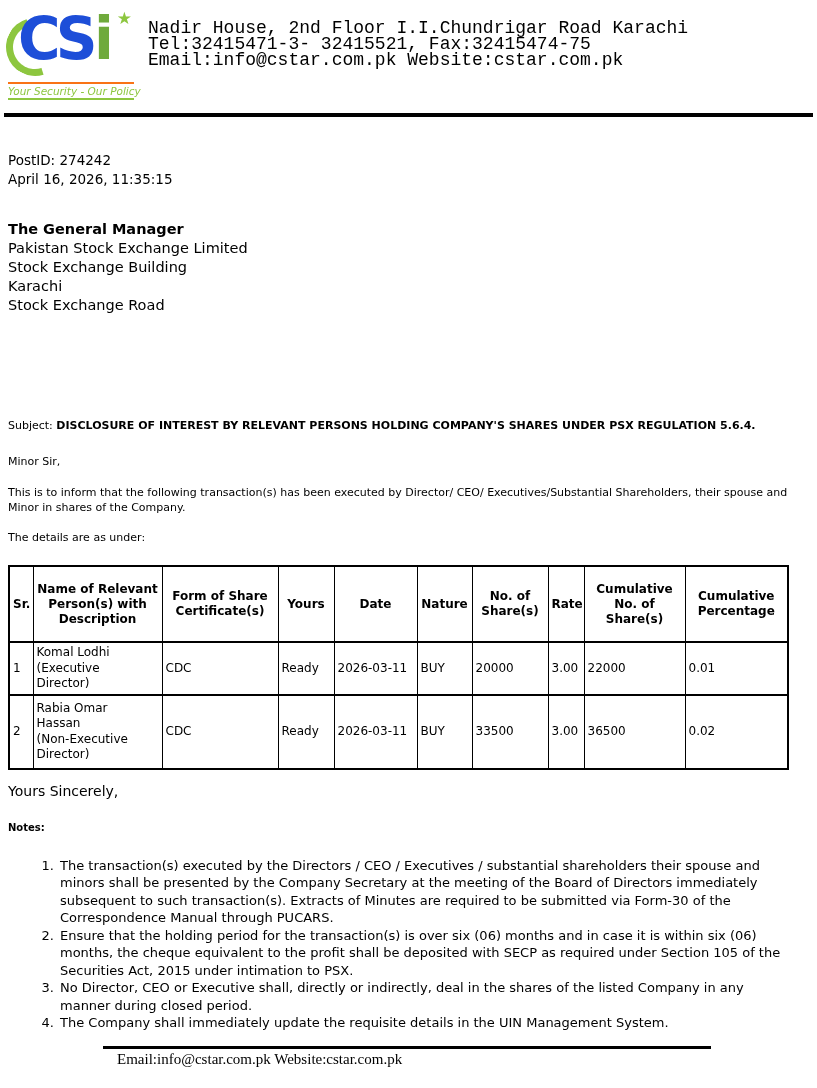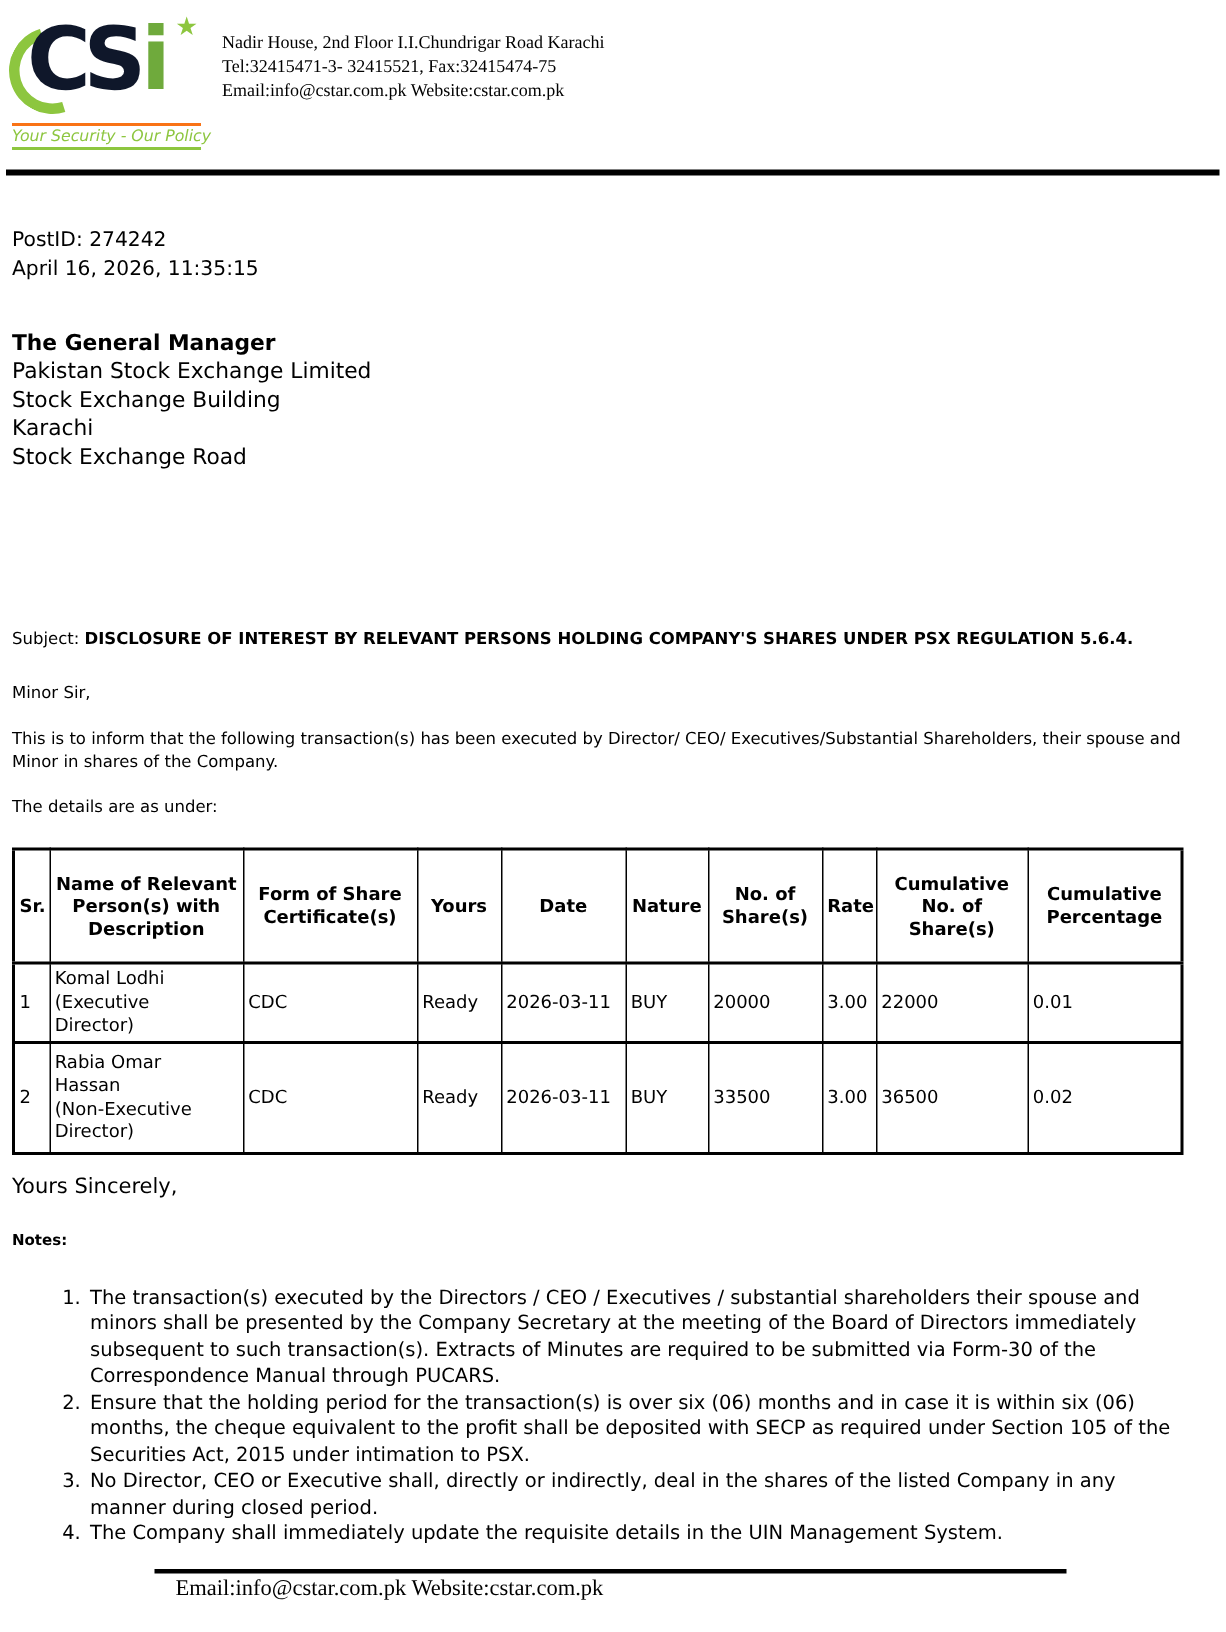--- a/index.html
+++ b/index.html
@@ -21,21 +21,21 @@
     width: 58px; height: 58px;
     border: 7px solid transparent;
     border-left-color: #8dc63f; border-bottom-color: #8dc63f;
     border-radius: 50%;
     transform: rotate(28deg);
   }
   .logo-cs {
     position: absolute; left: 10px; top: -6px;
     font-family: "DejaVu Sans", sans-serif;
     font-weight: bold; font-size: 58px; line-height: 1;
-    letter-spacing: -6px; color: #0f172a;
+    letter-spacing: -6px; color: #1d4ed8;
   }
   .logo-i {
     position: absolute; left: 86px; top: -6px;
     font-family: "DejaVu Sans", sans-serif;
     font-weight: bold; font-size: 58px; line-height: 1;
     color: #6faa3c;
   }
   .logo-star { position: absolute; right: 2px; top: -8px; color: #8dc63f; font-size: 17px; }
   .logo-tagline {
     margin-top: 4px; width: 126px;
@@ -43,22 +43,22 @@
     color: #8dc63f; font-size: 10.5px; font-style: italic;
     text-align: center; padding: 1px 0; white-space: nowrap;
   }
   .header-text { margin-left: 10px; padding-top: 2px; }
   .company-name {
     font-family: "Liberation Serif", serif;
     font-weight: bold; font-size: 24px; line-height: 1.05;
     letter-spacing: 0.5px; white-space: nowrap;
   }
   .company-address {
-    font-family: Liberation Serif, serif;
-    font-size: 12px; line-height: 16px; margin-top: 4px;
+    font-family: Liberation Mono, monospace;
+    font-size: 18px; line-height: 16px; margin-top: 4px;
   }
 
   .top-rule { height: 4px; background: #000; margin: 13px 4px 0 4px; }
 
   
   .post-block { margin: 34px 0 0 8px; font-size: 13.5px; line-height: 18.5px; }
   .recipient { margin: 32px 0 0 8px; font-size: 14.5px; line-height: 19px; }
   .recipient-title { font-weight: bold; }
 
   

